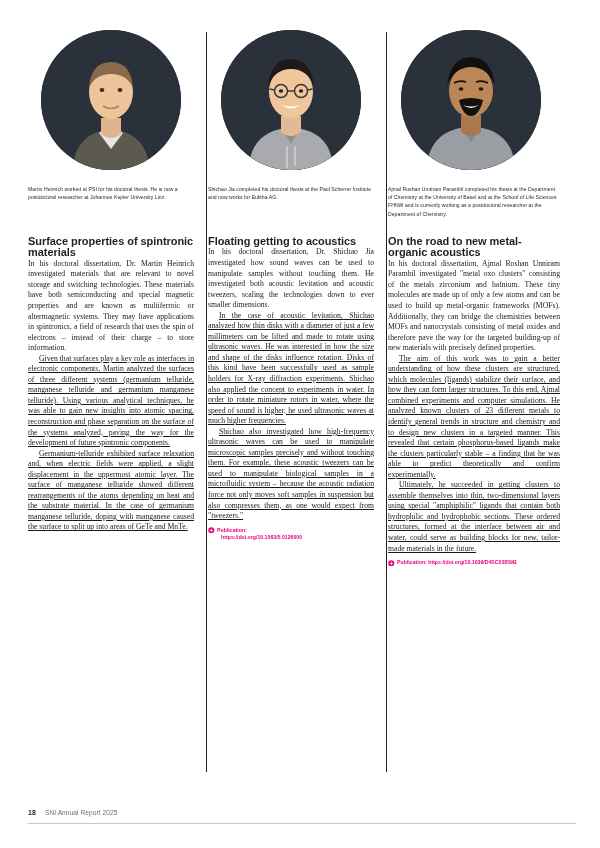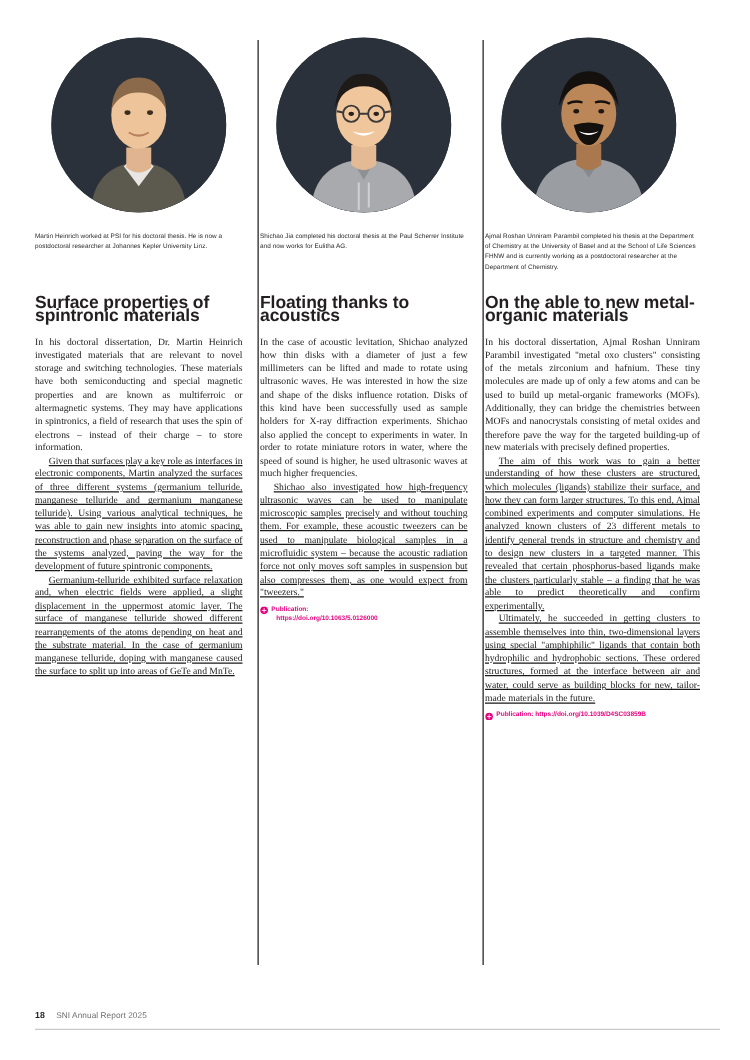--- a/index.html
+++ b/index.html
@@ -55,26 +55,26 @@
     color:#231f20;
     letter-spacing:0.01em;
     padding-top:3px;
     min-height:44px;
   }
 
   
   h2.headline {
     font-family:"Liberation Sans", sans-serif;
     font-weight:bold;
-    font-size:14px;
+    font-size:11px;
     line-height:11.4px;
     letter-spacing:-0.005em;
     color:#231f20;
     margin-top:10px;
-    margin-bottom:10px;
+    margin-bottom:0;
   }
 
   
   .body p {
     font-family:"Liberation Serif", serif;
     font-size:7.7px;
     line-height:10.55px;
     text-align:justify;
     text-justify:inter-word;
     color:#1a1a1a;
@@ -181,22 +181,23 @@
                 <path d="M86.5 60 l5 -1"></path>
               </g>
               <ellipse cx="60" cy="61" rx="2.2" ry="1.7" fill="#2a211b"></ellipse>
               <ellipse cx="80" cy="61" rx="2.2" ry="1.7" fill="#2a211b"></ellipse>
               <path d="M61 75 q9 7 18 0 q-9 3 -18 0 z" fill="#ffffff"></path>
             </g>
           </svg>
         </div>
       </div>
       <div class="caption">Shichao Jia completed his doctoral thesis at the Paul Scherrer Institute and now works for Eulitha AG.</div>
-      <h2 class="headline">Floating thanks to acoustics</h2>
+      <h2 class="headline">Floating getting to acoustics</h2>
       <div class="body">
+        <p>In his doctoral dissertation, Dr. Shichao Jia investigated how sound waves can be used to manipulate samples without touching them. He investigated both acoustic levitation and acoustic tweezers, scaling the technologies down to ever smaller dimensions.</p>
         <p>In the case of acoustic levitation, Shichao analyzed how thin disks with a diameter of just a few millimeters can be lifted and made to rotate using ultrasonic waves. He was interested in how the size and shape of the disks influence rotation. Disks of this kind have been successfully used as sample holders for X-ray diffraction experiments. Shichao also applied the concept to experiments in water. In order to rotate miniature rotors in water, where the speed of sound is higher, he used ultrasonic waves at much higher frequencies.</p>
         <p>Shichao also investigated how high-frequency ultrasonic waves can be used to manipulate microscopic samples precisely and without touching them. For example, these acoustic tweezers can be used to manipulate biological samples in a microfluidic system – because the acoustic radiation force not only moves soft samples in suspension but also compresses them, as one would expect from "tweezers."</p>
       </div>
       <div class="publication">
         <span class="pub-icon">
           <svg viewBox="0 0 20 20">
             <circle cx="10" cy="10" r="9.2" fill="#e6007e"></circle>
             <rect x="9" y="4.6" width="2" height="10.8" fill="#ffffff"></rect>
             <rect x="4.6" y="9" width="10.8" height="2" fill="#ffffff"></rect>
           </svg>
@@ -222,21 +223,21 @@
               <ellipse cx="60" cy="59" rx="2.3" ry="1.8" fill="#1d1611"></ellipse>
               <ellipse cx="80" cy="59" rx="2.3" ry="1.8" fill="#1d1611"></ellipse>
               <path d="M53 53 q6 -3 12 -1 M75 52 q6 -2 12 1" stroke="#14100d" stroke-width="1.8" fill="none"></path>
               <path d="M58 70 q12 -4 24 0 q-4 16 -12 16 q-8 0 -12 -16 z" fill="#14100d"></path>
               <path d="M62 75 q8 6 16 0 q-8 3 -16 0 z" fill="#ffffff"></path>
             </g>
           </svg>
         </div>
       </div>
       <div class="caption">Ajmal Roshan Unniram Parambil completed his thesis at the Department of Chemistry at the University of Basel and at the School of Life Sciences FHNW and is currently working as a postdoctoral researcher at the Department of Chemistry.</div>
-      <h2 class="headline">On the able to new metal-organic materials</h2>
+      <h2 class="headline">On the road to new metal-organic acoustics</h2>
       <div class="body">
         <p>In his doctoral dissertation, Ajmal Roshan Unniram Parambil investigated "metal oxo clusters" consisting of the metals zirconium and hafnium. These tiny molecules are made up of only a few atoms and can be used to build up metal-organic frameworks (MOFs). Additionally, they can bridge the chemistries between MOFs and nanocrystals consisting of metal oxides and therefore pave the way for the targeted building-up of new materials with precisely defined properties.</p>
         <p>The aim of this work was to gain a better understanding of how these clusters are structured, which molecules (ligands) stabilize their surface, and how they can form larger structures. To this end, Ajmal combined experiments and computer simulations. He analyzed known clusters of 23 different metals to identify general trends in structure and chemistry and to design new clusters in a targeted manner. This revealed that certain phosphorus-based ligands make the clusters particularly stable – a finding that he was able to predict theoretically and confirm experimentally.</p>
         <p>Ultimately, he succeeded in getting clusters to assemble themselves into thin, two-dimensional layers using special "amphiphilic" ligands that contain both hydrophilic and hydrophobic sections. These ordered structures, formed at the interface between air and water, could serve as building blocks for new, tailor-made materials in the future.</p>
       </div>
       <div class="publication pub-inline">
         <span class="pub-icon">
           <svg viewBox="0 0 20 20">
             <circle cx="10" cy="10" r="9.2" fill="#e6007e"></circle>
             <rect x="9" y="4.6" width="2" height="10.8" fill="#ffffff"></rect>

